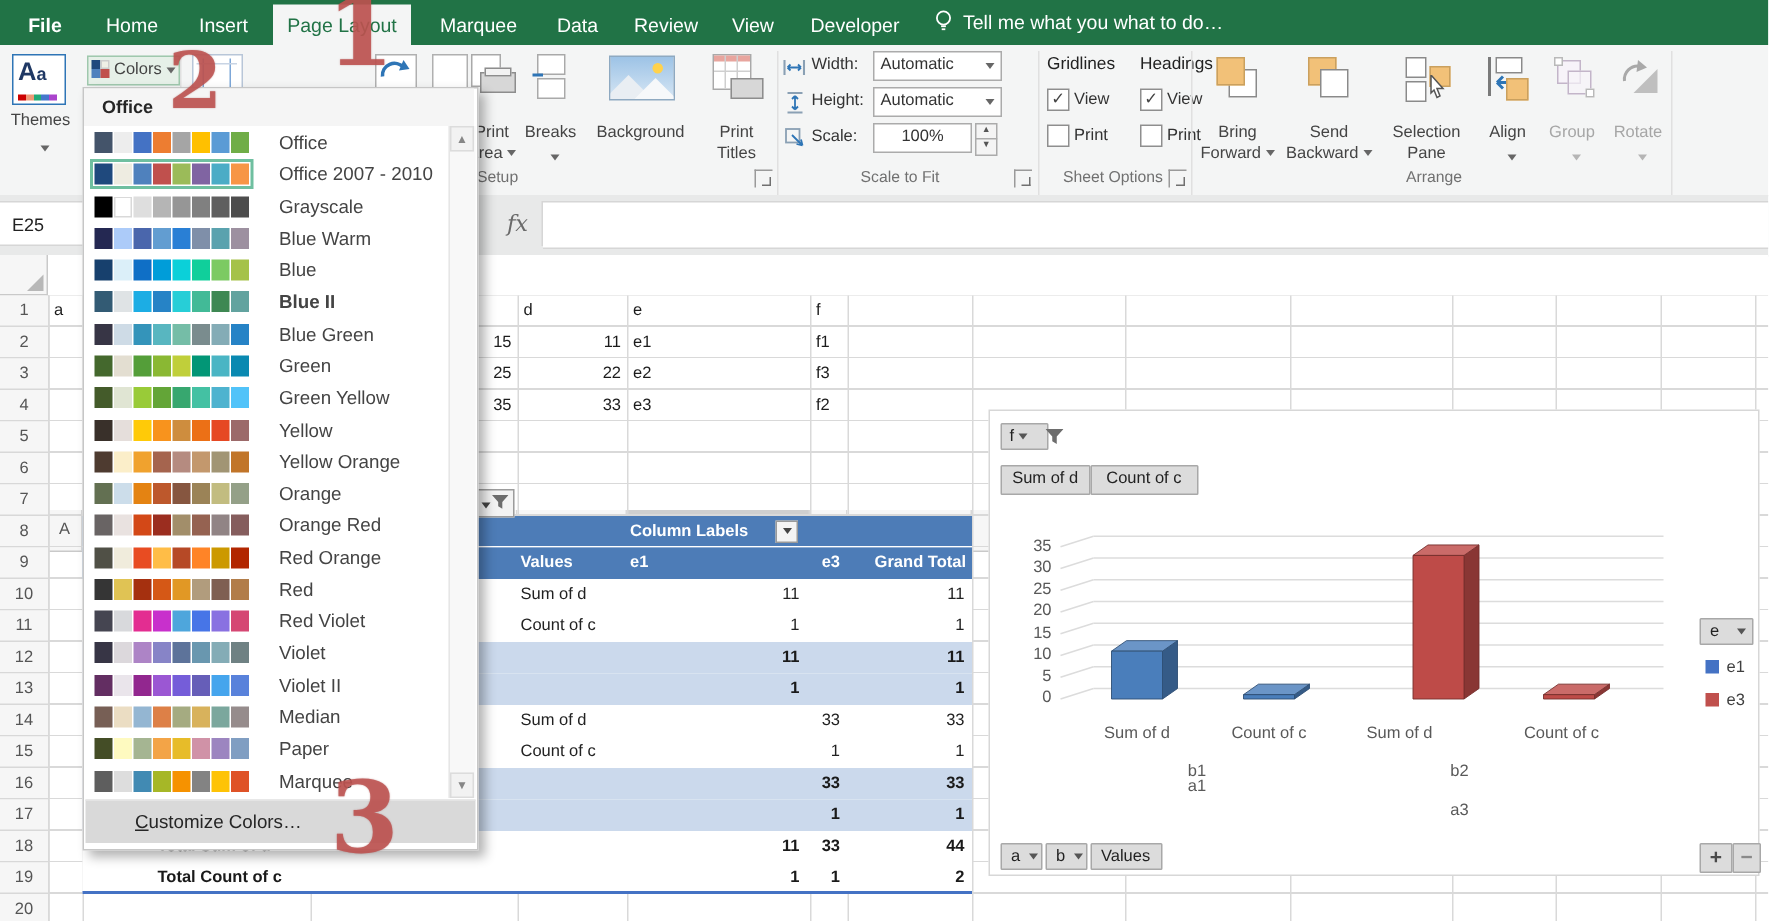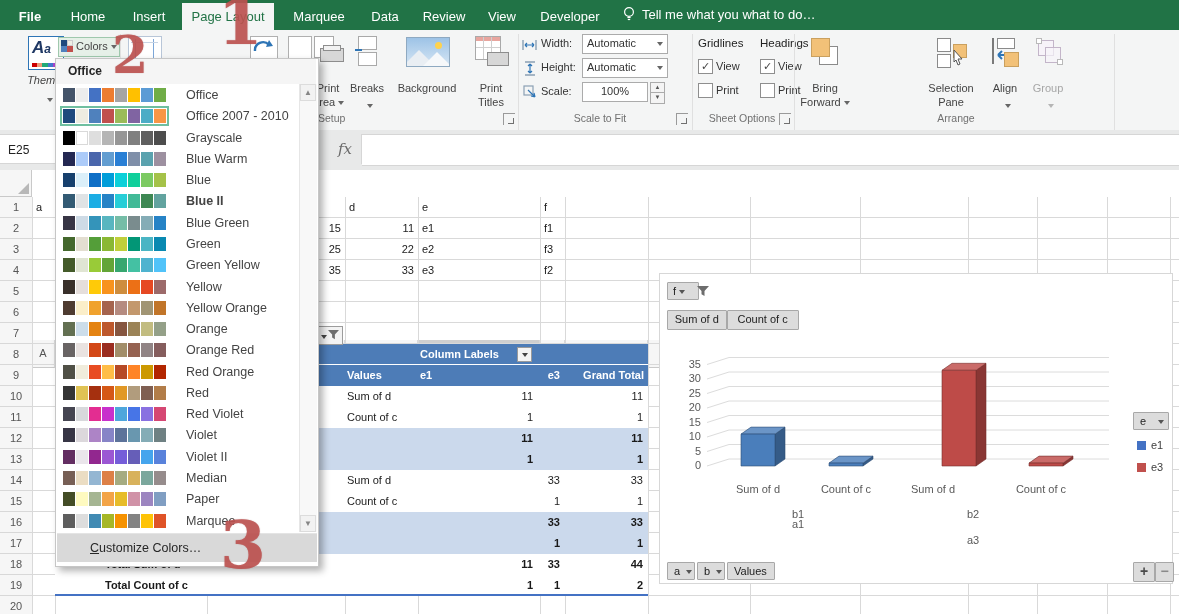--- a/index.html
+++ b/index.html
@@ -88,21 +88,21 @@
       <div class="tab abs active" style="left: 182px; width: 92px;">Page Layout</div>
       <div class="tab abs" style="left: 282px; width: 74px;">Marquee</div>
       <div class="tab abs" style="left: 362px; width: 46px;">Data</div>
       <div class="tab abs" style="left: 414px; width: 60px;">Review</div>
       <div class="tab abs" style="left: 480px; width: 44px;">View</div>
       <div class="tab abs" style="left: 530px; width: 80px;">Developer</div>
     </div>
 
   <div class="abs ribbon">
 
-    <div class="abs" style="left:24px;top:4px;width:46px;height:92px;font-style:italic;">
+    <div class="abs" style="left:4px;top:4px;width:46px;height:92px;">
       <div class="abs" style="left:4px;top:2px;width:34px;height:32px;background:#fff;border:1.5px solid #2e75b6;">
         <div class="abs" style="left:3px;top:1px;font-size:17px;color:#1f3864;font-weight:bold;">A<span style="font-size:12px;">a</span></div>
         <div class="abs" style="left:3px;bottom:2px;width:26px;height:4px;background:linear-gradient(to right,#c00 0 20%,#e97 20% 40%,#2a7 40% 60%,#47c 60% 80%,#a4c 80% 100%);"></div>
       </div>
       <div class="abs biglabel" style="left:-4px;top:40px;width:54px;">Themes</div>
       <div class="abs" style="left:20px;top:56px;"><span class="dd"></span></div>
     </div>
     <div class="abs vsep" style="left:120px;"></div>
 
     <div class="abs" style="left:58px;top:7px;width:60px;height:18px;background:#e6f0e8;border:1px solid #9fc8ad;">
@@ -218,20 +218,28 @@
     <div class="abs vsep" style="left:794px;"></div>
 
     <div class="abs" style="left:798px;top:4px;width:54px;height:92px;">
       <div class="abs" style="left:13px;top:4px;width:28px;height:28px;">
         <div class="abs" style="left:8px;top:8px;width:17px;height:17px;background:#fff;border:1px solid #8a8a8a;"></div>
         <div class="abs" style="left:0;top:0;width:17px;height:17px;background:#f2c178;border:1px solid #caa05e;"></div>
       </div>
       <div class="abs biglabel" style="left:0;top:48px;width:54px;">Bring</div>
       <div class="abs biglabel" style="left:-4px;top:62px;width:62px;"><span>Forward</span><span class="dd"></span></div>
     </div>
+    <div class="abs" style="left:856px;top:4px;width:60px;height:92px;">
+      <div class="abs" style="left:16px;top:4px;width:28px;height:28px;">
+        <div class="abs" style="left:0;top:0;width:17px;height:17px;background:#f2c178;border:1px solid #caa05e;"></div>
+        <div class="abs" style="left:8px;top:8px;width:17px;height:17px;background:#fff;border:1px solid #8a8a8a;"></div>
+      </div>
+      <div class="abs biglabel" style="left:0;top:48px;width:60px;">Send</div>
+      <div class="abs biglabel" style="left:-4px;top:62px;width:68px;"><span>Backward</span><span class="dd"></span></div>
+    </div>
     <div class="abs" style="left:920px;top:4px;width:62px;height:92px;">
       <div class="abs" style="left:17px;top:4px;width:28px;height:28px;">
         <div class="abs" style="left:0;top:0;width:12px;height:12px;background:#fff;border:1px solid #8a8a8a;"></div>
         <div class="abs" style="left:0;top:16px;width:12px;height:12px;background:#fff;border:1px solid #8a8a8a;"></div>
         <div class="abs" style="left:16px;top:6px;width:12px;height:12px;background:#f2c178;border:1px solid #caa05e;"></div>
         <svg class="abs" style="left:14px;top:12px;" width="14" height="16" viewBox="0 0 14 16">
             <polygon points="3,0 11,9 7,9 9,14 7,15 5,10 3,12" fill="#fff" stroke="#555" stroke-width="1"></polygon>
           </svg>
       </div>
       <div class="abs biglabel" style="left:0;top:48px;width:62px;">Selection</div>
@@ -251,20 +259,31 @@
     </div>
     <div class="abs" style="left:1028px;top:4px;width:40px;height:92px;">
       <div class="abs" style="left:8px;top:4px;width:26px;height:26px;">
         <div class="abs" style="left:2px;top:2px;width:14px;height:14px;border:1px solid #c3b5c9;background:#f7f3f9;"></div>
         <div class="abs" style="left:9px;top:9px;width:14px;height:14px;border:1px solid #c3b5c9;background:rgba(247,243,249,0.7);"></div>
         <div class="abs" style="left:0;top:0;width:4px;height:4px;border:1px solid #b9b9b9;background:#fff;"></div>
         <div class="abs" style="left:21px;top:21px;width:4px;height:4px;border:1px solid #b9b9b9;background:#fff;"></div>
       </div>
       <div class="abs biglabel graytxt" style="left:0;top:48px;width:40px;">Group</div>
       <div class="abs" style="left:17px;top:62px;"><span class="dd" style="border-top-color:#b5b5b5;"></span></div>
+    </div>
+    <div class="abs" style="left:1070px;top:4px;width:44px;height:92px;">
+      <div class="abs" style="left:9px;top:4px;width:28px;height:28px;">
+        <svg width="28" height="28" viewBox="0 0 28 28">
+          <polygon points="10,24 26,24 26,8" fill="#bfbfbf"></polygon>
+          <path d="M4 16 A 9 9 0 0 1 14 6" fill="none" stroke="#a9a9a9" stroke-width="2"></path>
+          <polygon points="13,2 19,7 12,10" fill="#a9a9a9"></polygon>
+        </svg>
+      </div>
+      <div class="abs biglabel graytxt" style="left:0;top:48px;width:44px;">Rotate</div>
+      <div class="abs" style="left:19px;top:62px;"><span class="dd" style="border-top-color:#b5b5b5;"></span></div>
     </div>
     <div class="abs grplabel" style="left:896px;width:120px;">Arrange</div>
     <div class="abs vsep" style="left:1114px;"></div>
   </div>
 
   <div class="abs fbar">
     <div class="abs" style="left:0;top:4px;width:60px;height:30px;background:#fff;border:1px solid #d6d6d6;border-left:none;font-size:12px;color:#222;line-height:30px;padding-left:8px;box-sizing:border-box;"><span>E25</span></div>
     <div class="abs" style="left:332px;top:6px;width:26px;height:26px;font-family:'DejaVu Serif',serif;font-style:italic;font-size:15px;color:#6a6a6a;text-align:center;line-height:26px;"><span>fx</span></div>
     <div class="abs" style="left:361px;top:4px;width:1px;height:30px;background:#d6d6d6;"></div>
     <div class="abs" style="left:362px;top:4px;width:817px;height:30px;background:#fff;border-top:1px solid #d6d6d6;border-bottom:1px solid #d6d6d6;"></div>

